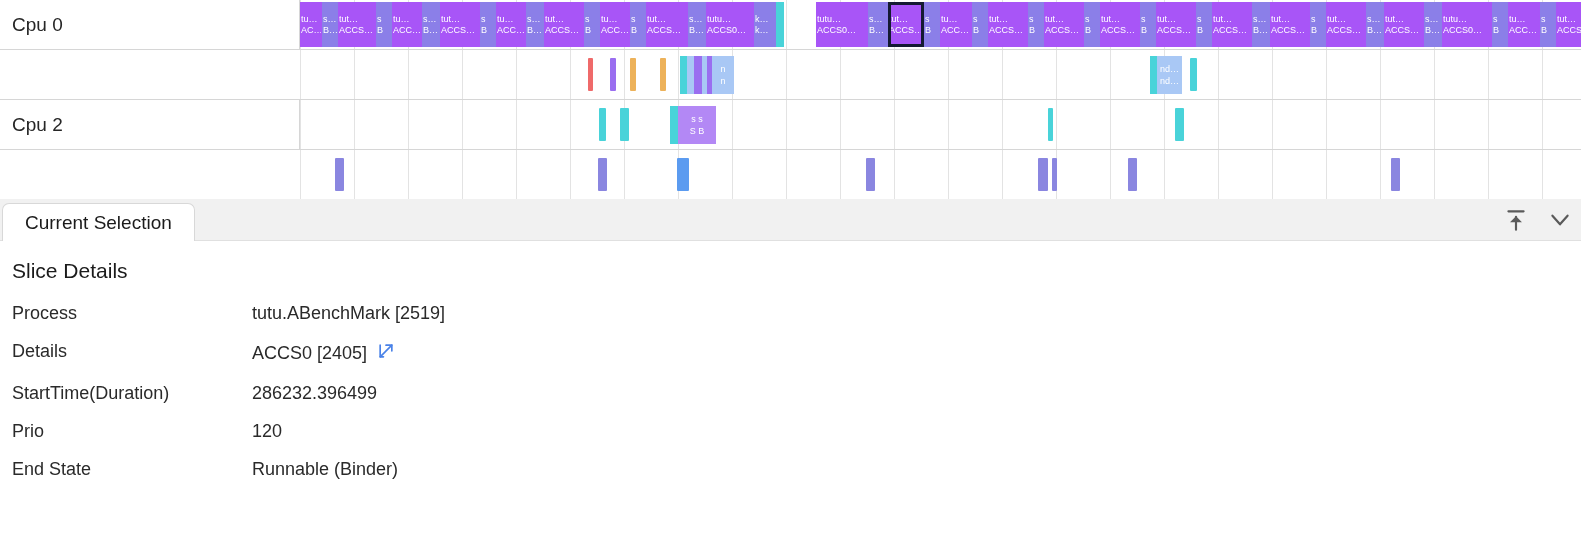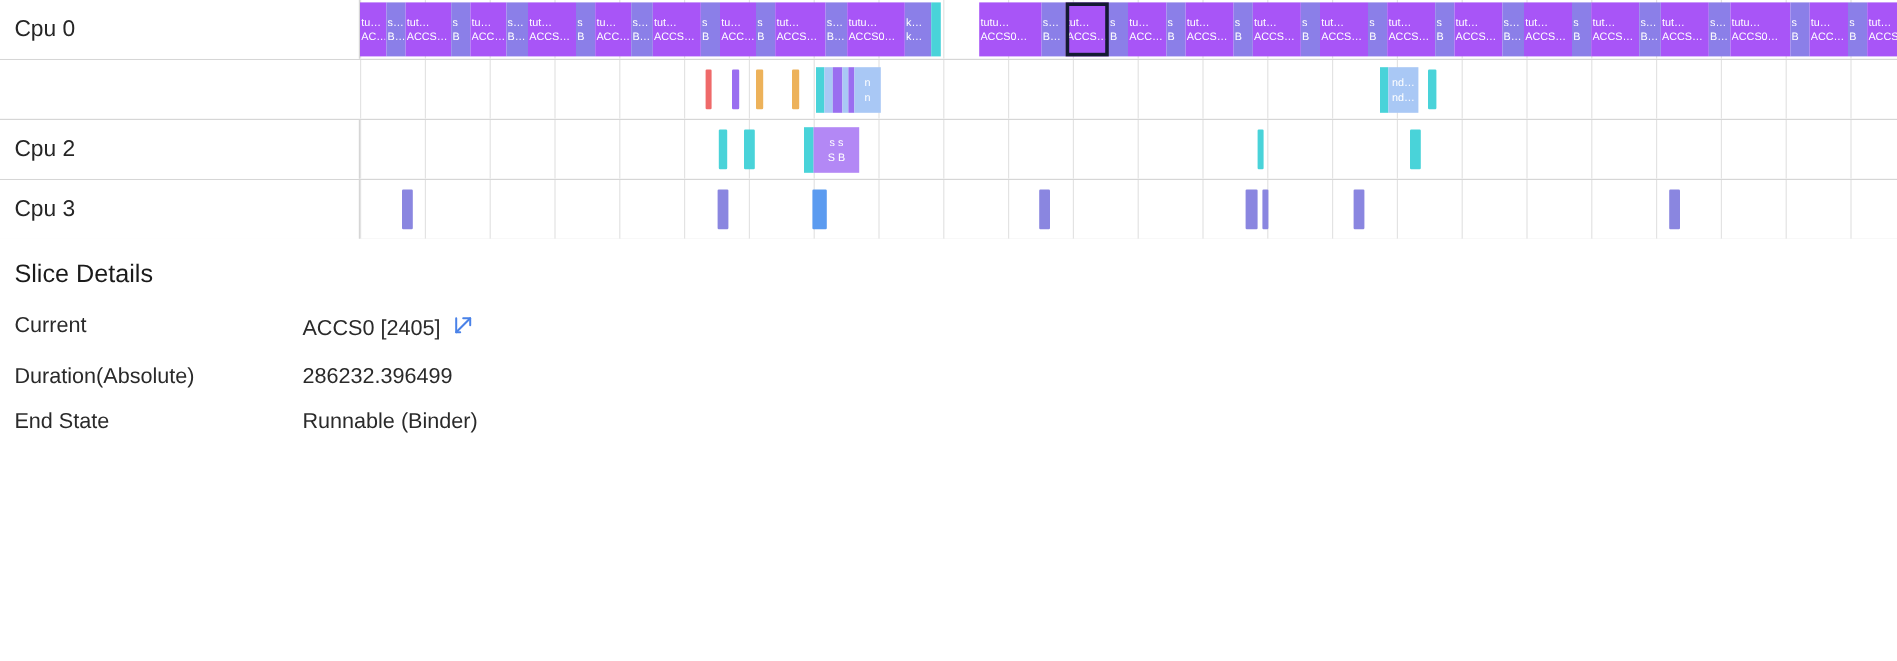--- a/index.html
+++ b/index.html
@@ -469,23 +469,20 @@
               <span>s  s</span>
               <span>S  B</span>
             </div>
             <div class="bar" style="left: 748px; width: 5px; background: rgb(73, 211, 217);"></div>
             <div class="bar" style="left: 875px; width: 9px; background: rgb(73, 211, 217);"></div>
           </div>
       </div>
     </div>
 
     <div class="track-row">
-      <div class="track-label">
-        <span>Cpu 3</span>
-      </div>
       <div class="track-canvas">
         <div class="gridlines">
             <div class="gridline" style="left: 0px;"></div>
             <div class="gridline" style="left: 54px;"></div>
             <div class="gridline" style="left: 108px;"></div>
             <div class="gridline" style="left: 162px;"></div>
             <div class="gridline" style="left: 216px;"></div>
             <div class="gridline" style="left: 270px;"></div>
             <div class="gridline" style="left: 324px;"></div>
             <div class="gridline" style="left: 378px;"></div>
@@ -516,36 +513,63 @@
             <div class="bar" style="left: 828px; width: 9px; background: rgb(138, 134, 224);"></div>
             <div class="bar" style="left: 1091px; width: 9px; background: rgb(138, 134, 224);"></div>
           </div>
       </div>
     </div>
 
   </div>
 
   <div class="details">
 
+    <div class="tabbar">
+      <div class="tab">
+        <span>Current Selection</span>
+      </div>
+      <div class="tabtools">
+        <span>
+          <svg class="ticon" viewBox="0 0 24 24" fill="none" stroke="#5a5a5a" stroke-width="2" stroke-linecap="round">
+            <line x1="5" y1="4" x2="19" y2="4"></line>
+            <line x1="12" y1="21" x2="12" y2="9"></line>
+            <polyline points="6.5,14 12,8.5 17.5,14" fill="#5a5a5a" stroke="none"></polyline>
+          </svg>
+        </span>
+        <span>
+          <svg class="ticon" viewBox="0 0 24 24" fill="none" stroke="#5a5a5a" stroke-width="2" stroke-linecap="round" stroke-linejoin="round">
+            <polyline points="5,8 12,16 19,8"></polyline>
+          </svg>
+        </span>
+      </div>
+    </div>
 
     <div class="panel-body">
       <h2 class="panel-title">Slice Details</h2>
       <table class="kv" id="kv-table">
         <tbody id="kv-body">
             <tr>
-              <td class="k">Current</td>
+              <td class="k">Process</td>
+              <td class="v"><span>tutu.ABenchMark [2519]</span></td>
+            </tr>
+            <tr>
+              <td class="k">Details</td>
               <td class="v"><span>ACCS0 [2405]</span><span class="extlink"><svg width="20" height="20" viewBox="0 0 24 24" fill="none" stroke="#4a82e8" stroke-width="2" stroke-linecap="round" stroke-linejoin="round">
                     <polyline points="9,19 5,19 5,5"></polyline>
                     <line x1="5" y1="19" x2="19" y2="5"></line>
                     <polyline points="12,5 19,5 19,12"></polyline>
                   </svg></span></td>
             </tr>
             <tr>
-              <td class="k">Duration(Absolute)</td>
+              <td class="k">StartTime(Duration)</td>
               <td class="v"><span>286232.396499</span></td>
+            </tr>
+            <tr>
+              <td class="k">Prio</td>
+              <td class="v"><span>120</span></td>
             </tr>
             <tr>
               <td class="k">End State</td>
               <td class="v"><span>Runnable (Binder)</span></td>
             </tr>
           </tbody>
       </table>
     </div>
 
   </div>

